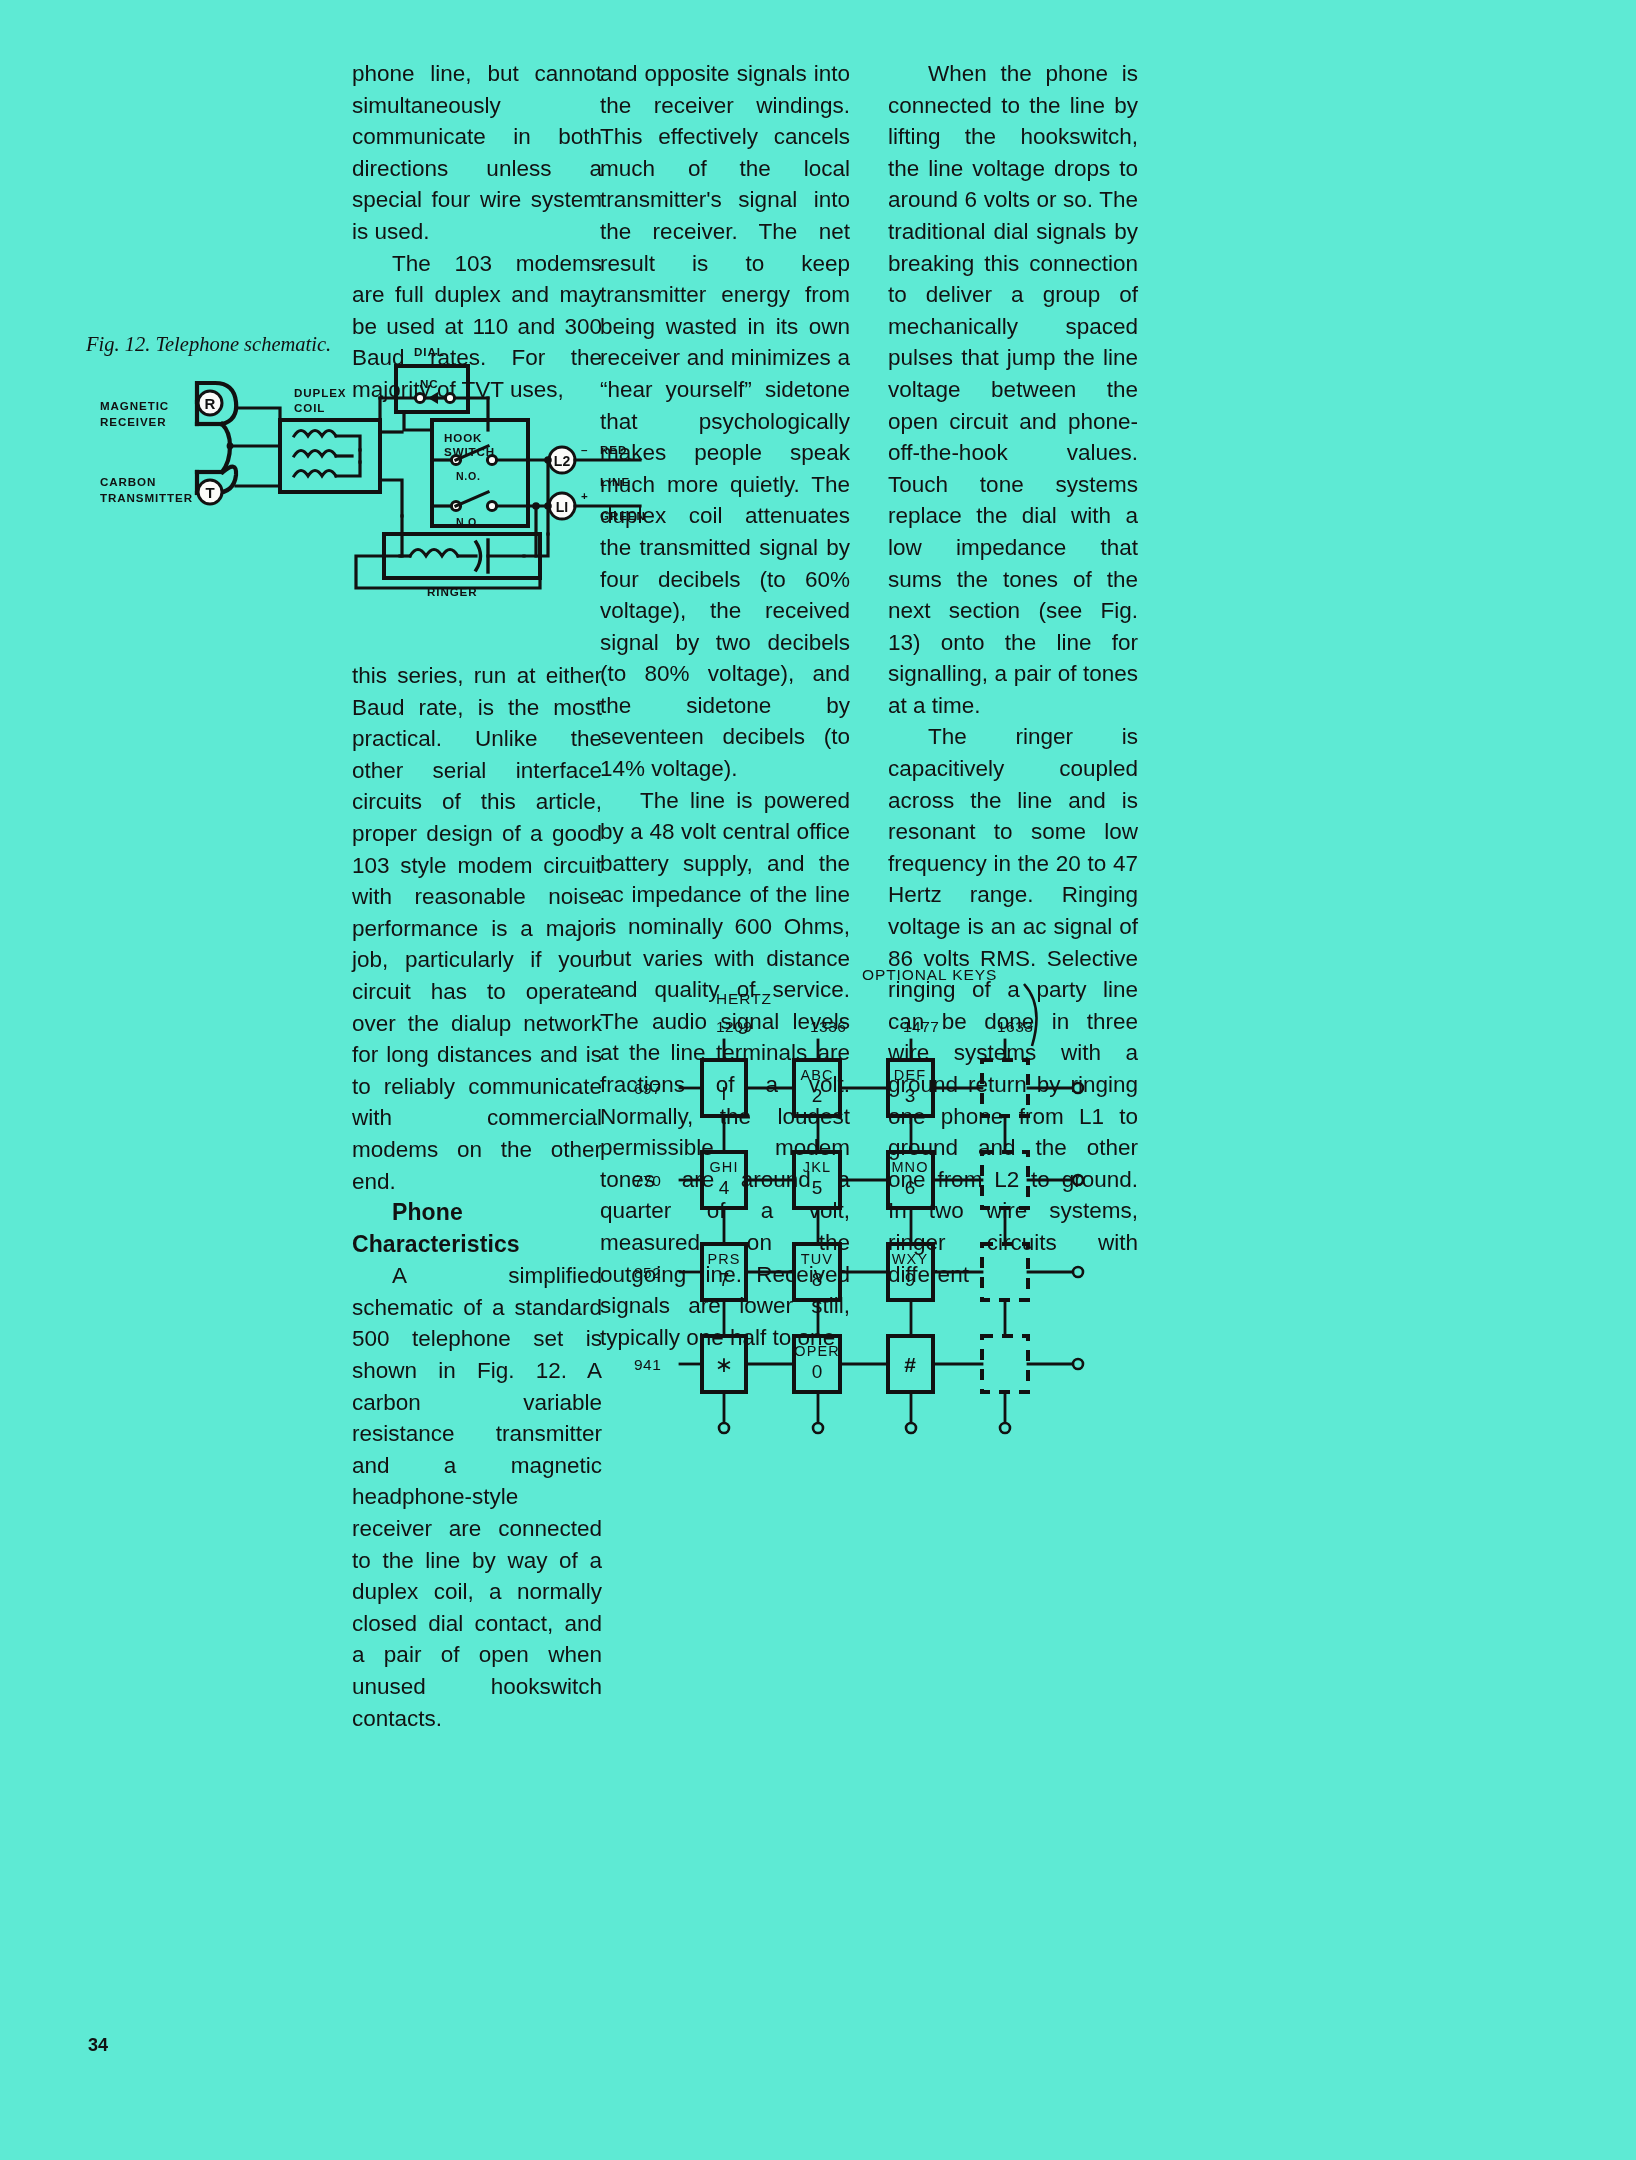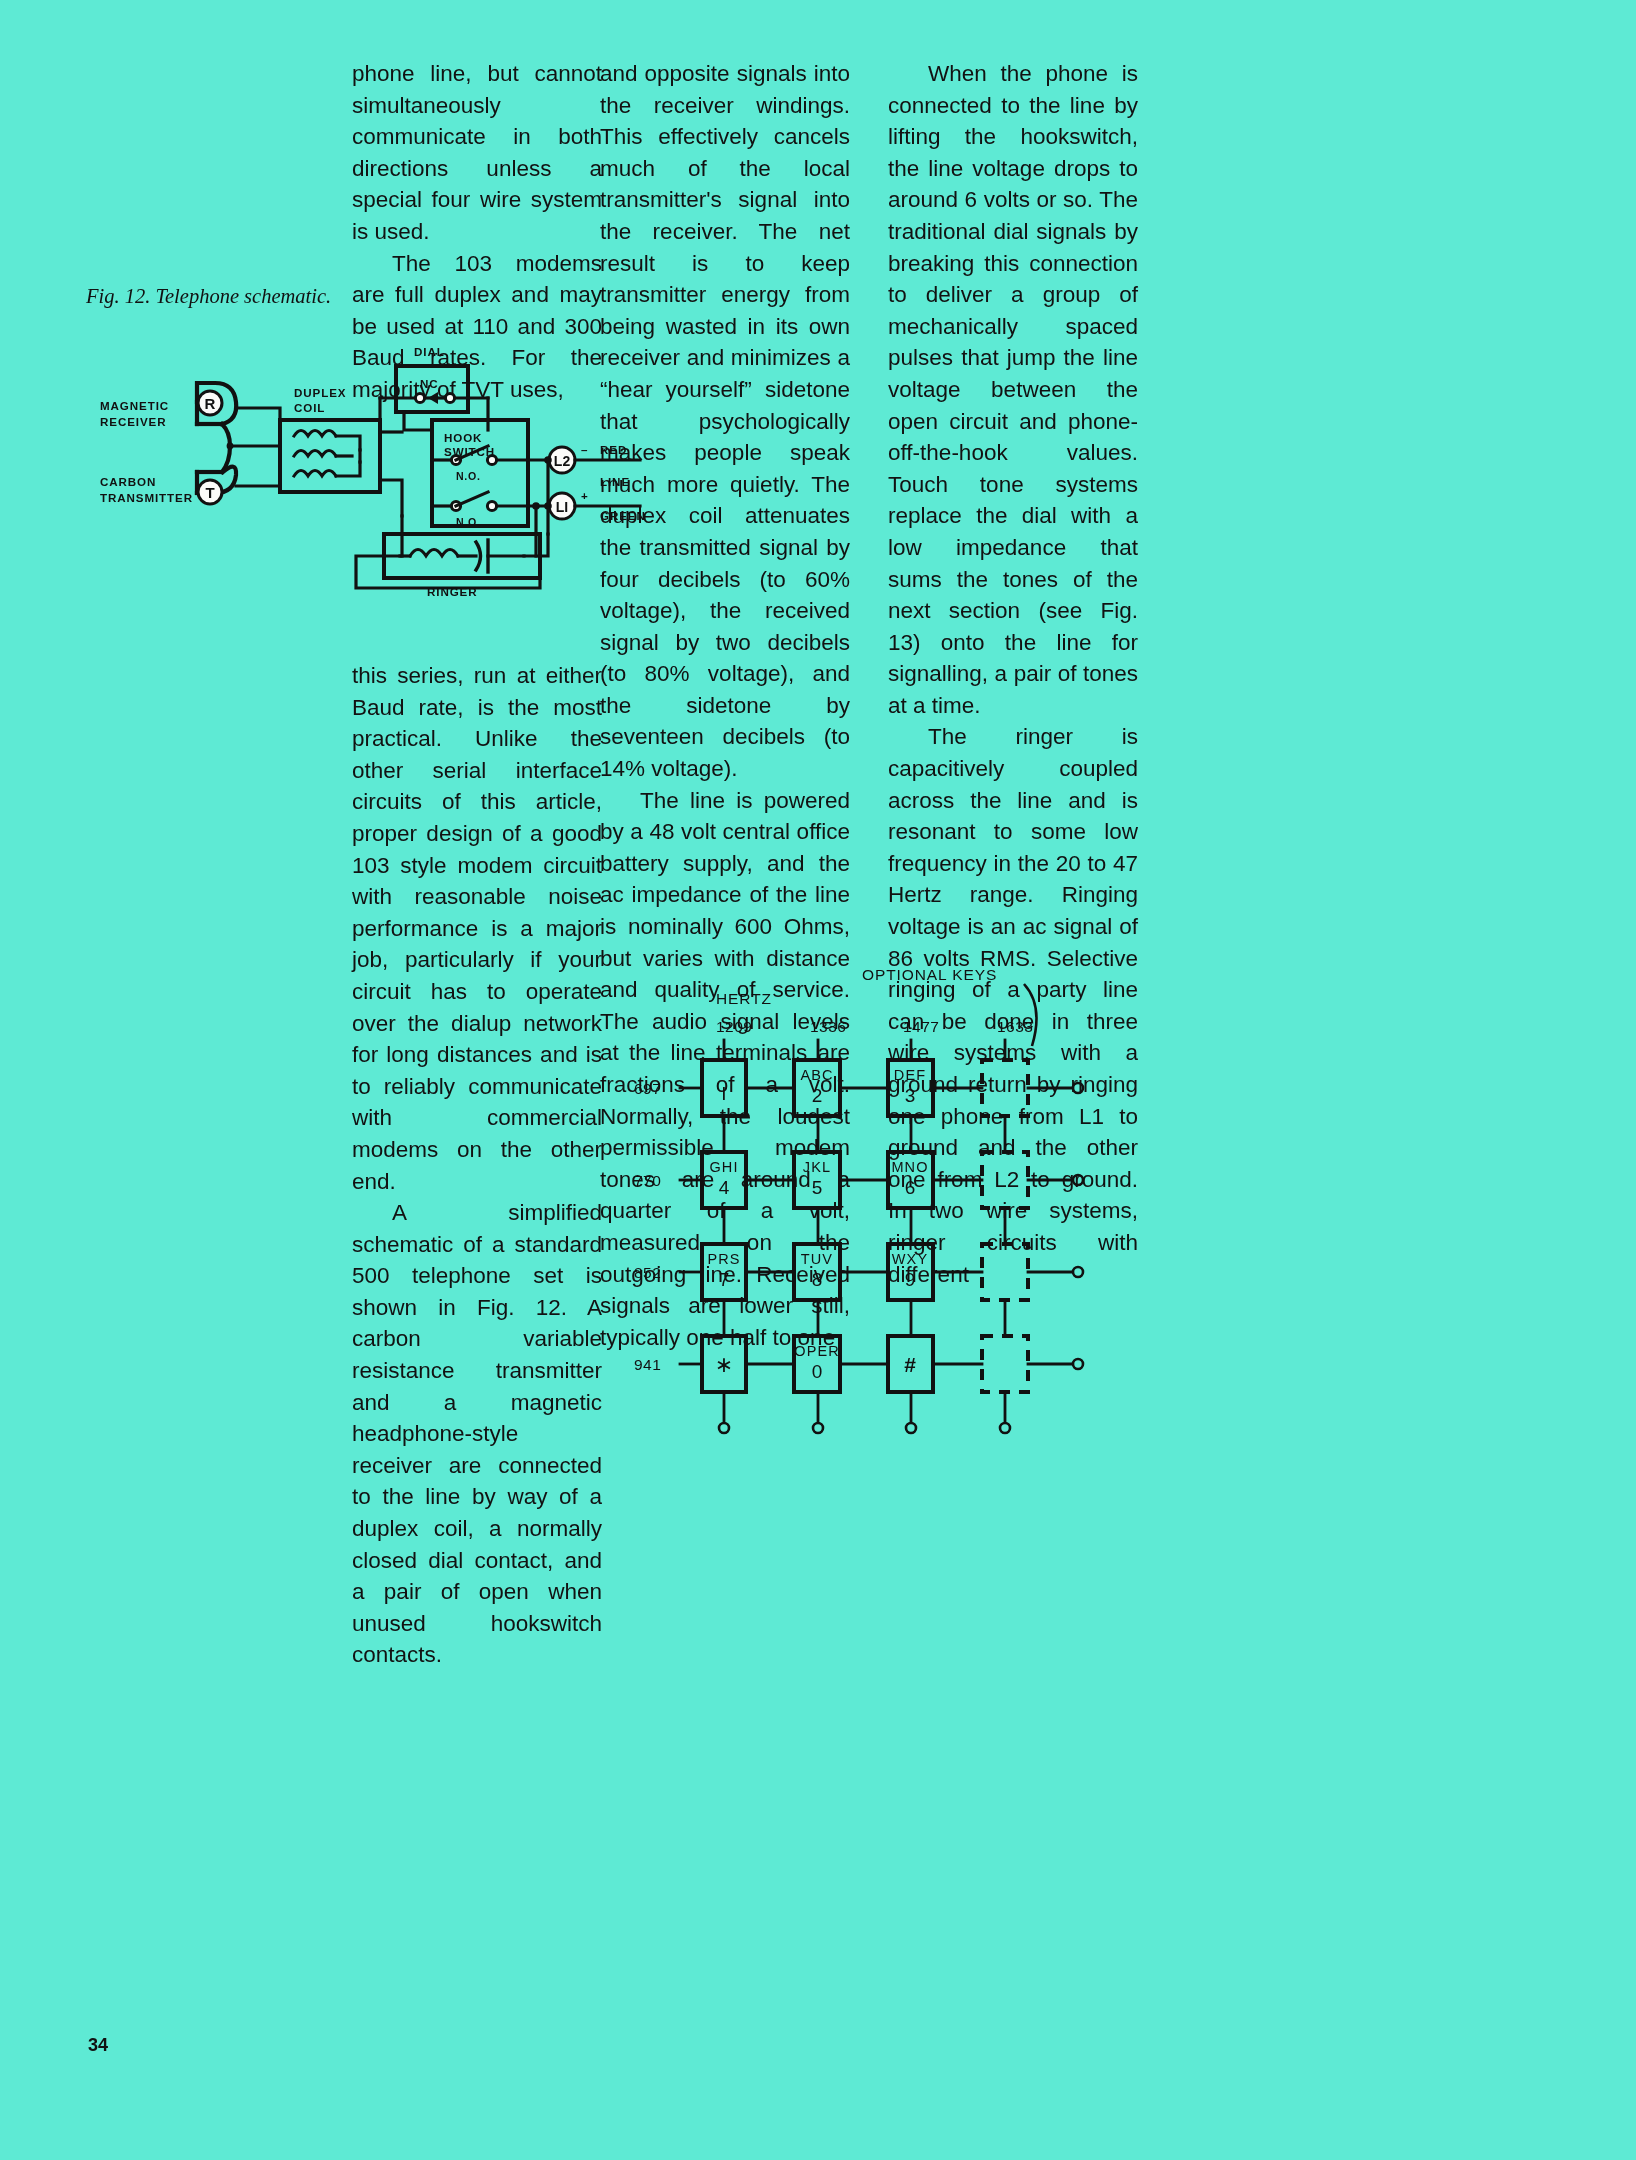--- a/index.html
+++ b/index.html
@@ -50,20 +50,21 @@
   }
 
   .fig-caption {
     position: absolute;
     font-family: "Liberation Serif", serif;
     font-style: italic;
     font-size: 20.5px;
     line-height: 27px;
     color: #111;
     text-align: justify;
+    margin-top: 48px;
   }
 
   .pagenum {
     position: absolute;
     left: 88px;
     top: 2035px;
     font-family: "Liberation Sans", sans-serif;
     font-size: 18px;
     font-weight: bold;
     color: #111;
@@ -257,20 +258,21 @@
       <text class="sch-label" x="497" y="180">+</text>
 
       <text class="sch-label" x="516" y="134">RED</text>
       <text class="sch-label" x="516" y="166">LINE</text>
       <text class="sch-label" x="516" y="200">GREEN</text>
     </svg>
   </div>
 
   <div class="col" style="left:352px; top:660px; width:250px;">
     <p class="noindent">this series, run at either Baud rate, is the most practical. Unlike the other serial interface circuits of this article, proper design of a good 103 style modem circuit with reasonable noise performance is a major job, particularly if your circuit has to operate over the dialup network for long distances and is to reliably communicate with commercial modems on the other end.</p>
+    <p class="subhead">Phone Characteristics</p>
     <p>A simplified schematic of a standard 500 telephone set is shown in Fig. 12. A carbon variable resistance transmitter and a magnetic headphone-style receiver are connected to the line by way of a duplex coil, a normally closed dial contact, and a pair of open when unused hookswitch contacts.</p>
   </div>
 
   <div class="col" style="left:600px; top:58px; width:250px;">
     <p class="noindent">and opposite signals into the receiver windings. This effectively cancels much of the local transmitter's signal into the receiver. The net result is to keep transmitter energy from being wasted in its own receiver and minimizes a “hear yourself” sidetone that psychologically makes people speak much more quietly. The duplex coil attenuates the transmitted signal by four decibels (to 60% voltage), the received signal by two decibels (to 80% voltage), and the sidetone by seventeen decibels (to 14% voltage).</p>
     <p>The line is powered by a 48 volt central office battery supply, and the ac impedance of the line is nominally 600 Ohms, but varies with distance and quality of service. The audio signal levels at the line terminals are fractions of a volt. Normally, the loudest permissible modem tones are around a quarter of a volt, measured on the outgoing line. Received signals are lower still, typically one half to one</p>
   </div>
 
   <div class="col" style="left:888px; top:58px; width:250px;">
     <p>When the phone is connected to the line by lifting the hookswitch, the line voltage drops to around 6 volts or so. The traditional dial signals by breaking this connection to deliver a group of mechanically spaced pulses that jump the line voltage between the open circuit and phone-off-the-hook values. Touch tone systems replace the dial with a low impedance that sums the tones of the next section (see Fig. 13) onto the line for signalling, a pair of tones at a time.</p>

